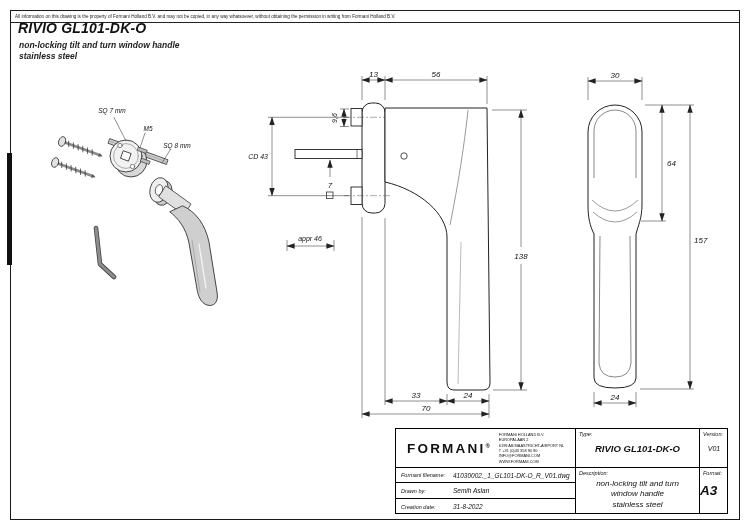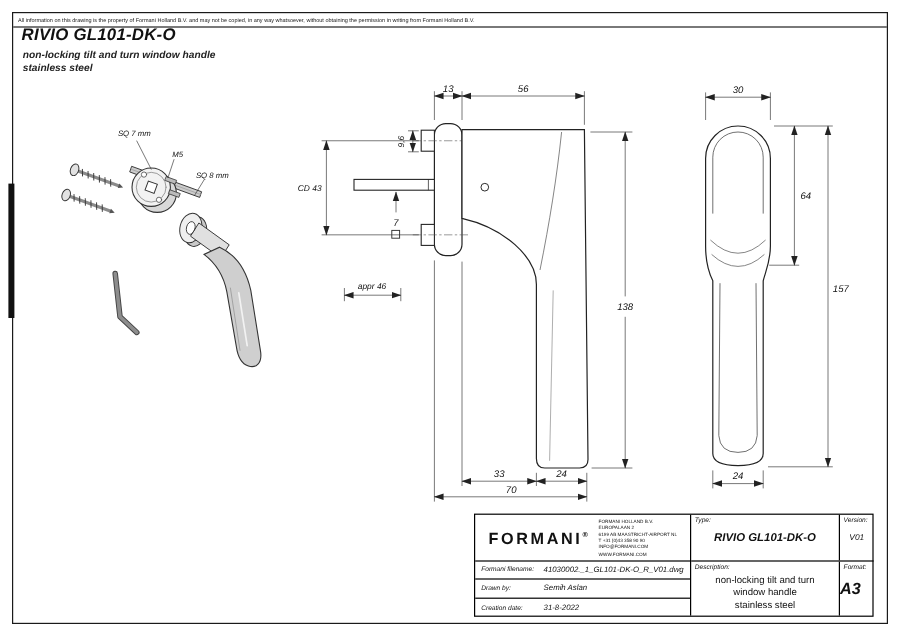--- a/index.html
+++ b/index.html
@@ -40,21 +40,21 @@
   .tb-val { font-style:italic; font-size:6.5px; }
   .tb-right { position:absolute; left:180px; top:0; width:152px; height:100%; }
   .tb-typerow { position:relative; height:39px; border-bottom:1px solid #000; box-sizing:border-box; }
   .tb-typecell { position:absolute; left:0; top:0; right:28px; bottom:0; border-right:1px solid #000; }
   .tb-cell-label { position:absolute; left:3px; top:2px; font-style:italic; font-size:5.5px; }
   .tb-type-value { position:absolute; left:0; right:0; top:14px; text-align:center; font-style:italic; font-weight:bold; font-size:9.5px; }
   .tb-vercell { position:absolute; right:0; top:0; width:28px; bottom:0; }
   .tb-ver-value { position:absolute; left:0; right:0; top:16px; text-align:center; font-style:italic; font-size:7px; }
   .tb-descrow { position:absolute; top:39px; bottom:0; left:0; right:0; }
   .tb-desccell { position:absolute; left:0; top:0; right:28px; bottom:0; border-right:1px solid #000; }
-  .tb-desc-value { position:absolute; left:0; right:0; top:11px; text-align:center; font-size:8px; line-height:1.3; white-space:pre-line; }
+  .tb-desc-value { position:absolute; left:0; right:0; top:11px; text-align:center; font-style:italic; font-size:8px; line-height:1.3; white-space:pre-line; }
   .tb-fmtcell { position:absolute; right:0; top:0; width:28px; bottom:0; }
   .tb-fmt-value { position:absolute; left:0; right:16px; top:15px; text-align:center; font-style:italic; font-weight:bold; font-size:13.5px; }
 </style>
 </head>
 <body>
 
 <div class="page">
   <div class="frame">
     <div class="disclaimer">All information on this drawing is the property of Formani Holland B.V. and may not be copied, in any way whatsoever, without obtaining the permission in writing from Formani Holland B.V.</div>
   </div>

